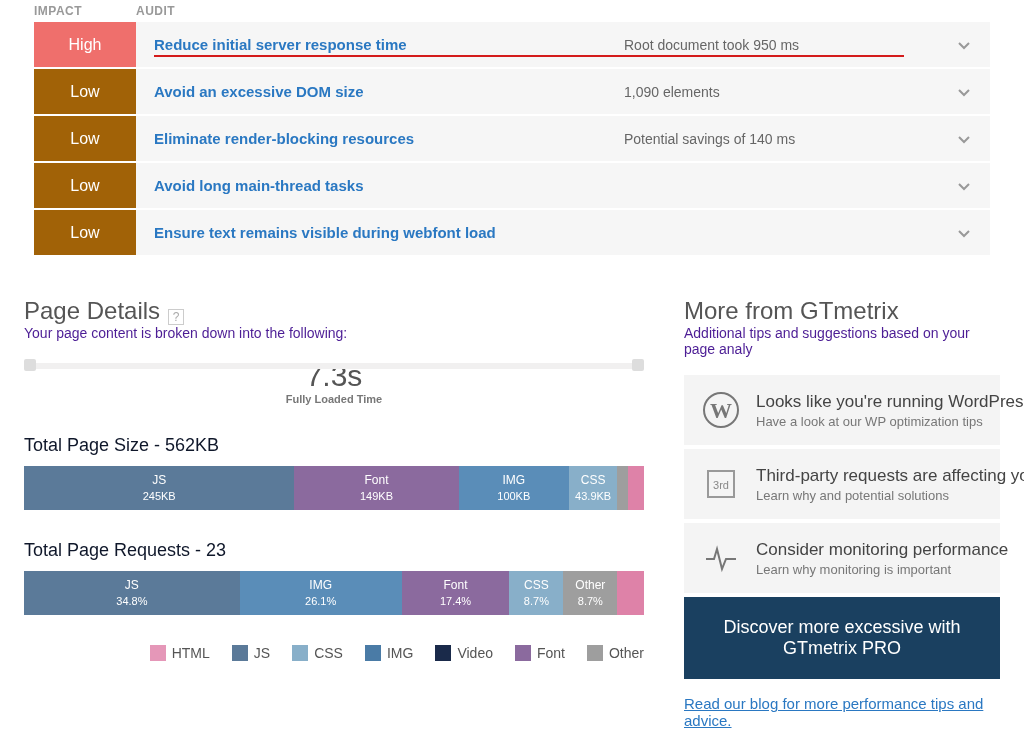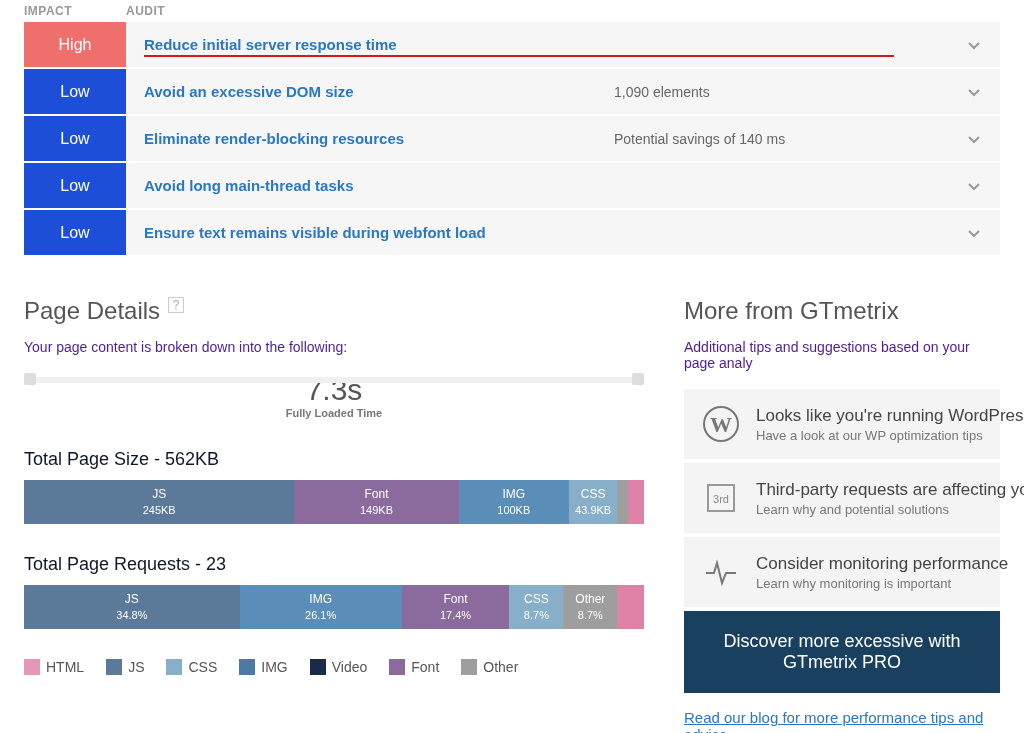--- a/index.html
+++ b/index.html
@@ -1,37 +1,37 @@
 <!DOCTYPE html>
 <html><head>
 <meta charset="utf-8">
 <style>
   * { box-sizing: border-box; margin: 0; padding: 0; }
   body { font-family: -apple-system, BlinkMacSystemFont, "Segoe UI", Arial, sans-serif; font-size: 14px; color: #333; background: #fff; width: 1024px; overflow: hidden; }
   
-  .audit-container { padding: 0 24px; }
+  .audit-container { padding: 0 34px; }
   .audit-header { display: flex; padding: 4px 0 4px 0; }
   .audit-header .col-impact { width: 102px; color: #999; font-size: 12px; font-weight: 600; letter-spacing: 0.5px; }
   .audit-header .col-audit { color: #999; font-size: 12px; font-weight: 600; letter-spacing: 0.5px; }
   
   .audit-row { display: flex; align-items: stretch; margin-bottom: 2px; }
   .impact-cell { width: 102px; display: flex; align-items: center; justify-content: center; color: #fff; font-size: 16px; }
   .impact-high { background: #ef6f6c; }
-  .impact-low { background: #1d4ed8; }
+  .impact-low { background: #a16207; }
   .audit-content { flex: 1; display: flex; align-items: center; background: #f6f6f6; padding: 14px 18px; position: relative; }
   .audit-title { color: #2a78c2; font-weight: 700; font-size: 15px; flex: 0 0 470px; }
   .audit-detail { color: #666; font-size: 14px; flex: 1; }
   .expand-icon { color: #888; position: absolute; right: 18px; }
   .underline-highlight { position: absolute; height: 2px; background: #d41b1b; bottom: 10px; left: 18px; width: 750px; }
   
   .lower-section { display: flex; padding: 40px 24px 0 24px; gap: 40px; }
   .page-details { flex: 0 0 620px; }
   .sidebar { flex: 1; min-width: 0; }
   
-  h2 { font-family: "Trebuchet MS", Arial, sans-serif; font-size: 24px; font-weight: 400; color: #555; margin-bottom: 14px; display: flex; align-items: flex-start; gap: 8px; }
+  h2 { font-family: "Trebuchet MS", Arial, sans-serif; font-size: 24px; font-weight: 400; color: #555; margin-bottom: 0; display: flex; align-items: flex-end; gap: 8px; }
   .help-q { font-size: 12px; color: #aaa; border: 1px solid #ccc; width: 16px; height: 16px; display: inline-flex; align-items: center; justify-content: center; }
   .subtext { color: #4c1d95; font-size: 14px; margin-bottom: 18px; }
   
   .timeline { position: relative; height: 54px; margin-bottom: 22px; }
   .timeline-track { position: absolute; left: 4px; right: 4px; top: 4px; height: 6px; background: #f1f0f0; border-radius: 3px; }
   .timeline-notch { position: absolute; top: 0; width: 12px; height: 12px; background: #ddd; border-radius: 2px; }
   .timeline-label { text-align: center; font-size: 30px; color: #555; font-family: "Trebuchet MS", Arial; margin-top: 14px; }
   .timeline-sublabel { text-align: center; font-size: 11px; color: #777; font-weight: 600; }
   
   .breakdown-title { font-family: "Trebuchet MS", Arial; font-size: 18px; color: #0f172a; margin-bottom: 10px; }
@@ -40,21 +40,21 @@
   .bar-seg .seg-label { font-size: 12px; }
   .bar-seg .seg-val { font-size: 11px; }
   
   .c-js { background: #5b7a99; }
   .c-font { background: #8b6a9e; }
   .c-img { background: #5a8db8; }
   .c-css { background: #88afc9; }
   .c-other { background: #9e9e9e; }
   .c-html { background: #de82a8; }
   
-  .legend { display: flex; gap: 22px; margin-top: 18px; flex-wrap: wrap; }
+  .legend { display: flex; gap: 22px; margin-top: 18px; flex-wrap: wrap; justify-content: flex-end; }
   .legend-item { display: flex; align-items: center; gap: 6px; font-size: 14px; color: #555; }
   .legend-sw { width: 16px; height: 16px; }
   .c-html-sw { background: #e597b8; }
   .c-js-sw { background: #5b7a99; }
   .c-css-sw { background: #88afc9; }
   .c-img-sw { background: #4a7ba6; }
   .c-video-sw { background: #1a2a4a; }
   .c-font-sw { background: #8b6a9e; }
   .c-other-sw { background: #9e9e9e; }
   
@@ -74,20 +74,21 @@
 <div class="audit-container">
   <div class="audit-header">
     <div class="col-impact">IMPACT</div>
     <div class="col-audit">AUDIT</div>
   </div>
   <div id="audit-rows">
       <div class="audit-row">
     <div class="impact-cell impact-high">High</div>
     <div class="audit-content">
       <div class="audit-title">Reduce initial server response time</div>
+      <div class="audit-detail">Root document took 950 ms</div>
       <span class="expand-icon">
         <svg width="16" height="16" viewBox="0 0 16 16">
               <path d="M3 6l5 5 5-5" stroke="#999" stroke-width="2" fill="none"></path>
             </svg>
       </span>
       <div class="underline-highlight"></div>
     </div>
       </div>
       <div class="audit-row">
     <div class="impact-cell impact-low">Low</div>

